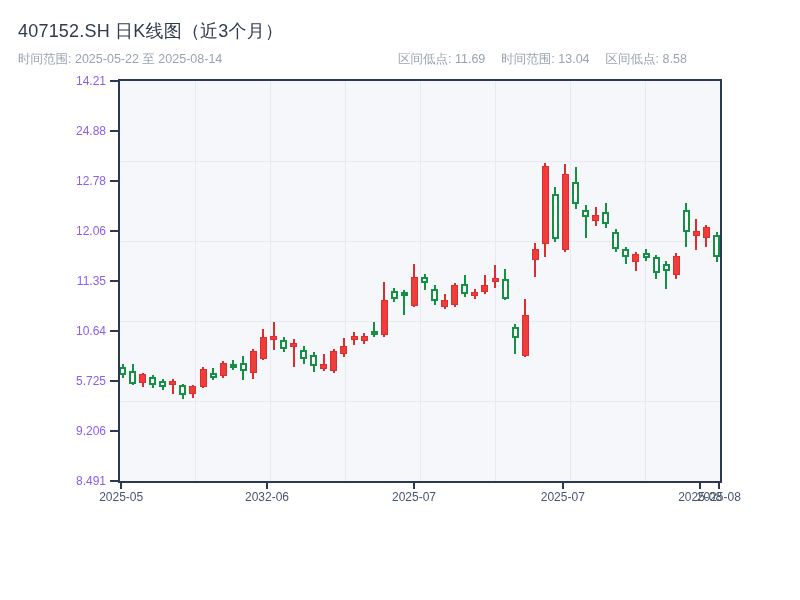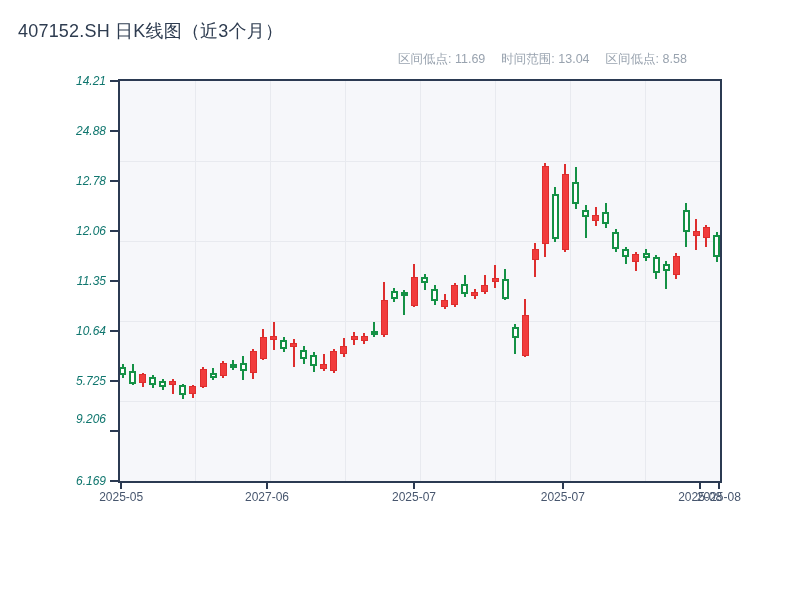--- a/index.html
+++ b/index.html
@@ -16,33 +16,34 @@
   .subrow{position:absolute;left:18px;top:51px;font-size:12.5px;color:#99a3af;}
   .stats{position:absolute;left:398px;top:51px;font-size:12.5px;color:#99a3af;white-space:nowrap;}
   .stat-group{margin-right:16px;}
   .plot{
     position:absolute;left:118px;top:79px;width:604px;height:404px;
     border:2px solid #2b3a52;background:#f6f7fa;box-sizing:border-box;overflow:hidden;
   }
   .gridline{position:absolute;background:#e8eaef;}
   .candle-el{position:absolute;box-sizing:border-box;}
   .ytick-label{
-    position:absolute;width:60px;text-align:right;font-size:12px;color:#0f766e;line-height:14px;font-style:italic;
+    position:absolute;width:60px;text-align:right;font-size:12px;color:#8b5cf6;line-height:14px;
   }
   .xtick-label{
     position:absolute;width:64px;text-align:center;font-size:12px;color:#47566e;line-height:14px;
   }
   .tickmark{position:absolute;background:#2b3a52;}
 </style>
 </head>
 <body>
 
 <div class="page">
   <div class="title">407152.SH 日K线图（近3个月）</div>
 
+  <div class="subrow"><span>时间范围: </span><span>2025-05-22 至 2025-08-14</span></div>
 
   <div class="stats"><span class="stat-group"><span>区间低点: </span><span>11.69</span></span><span class="stat-group"><span>时间范围: </span><span>13.04</span></span><span class="stat-group"><span>区间低点: </span><span>8.58</span></span></div>
 
   <div class="plot" id="plot">
       <div class="gridline" style="left: 0px; top: 79.5px; width: 600px; height: 1px;"></div>
       <div class="gridline" style="left: 0px; top: 159.5px; width: 600px; height: 1px;"></div>
       <div class="gridline" style="left: 0px; top: 239.5px; width: 600px; height: 1px;"></div>
       <div class="gridline" style="left: 0px; top: 319.5px; width: 600px; height: 1px;"></div>
       <div class="gridline" style="left: 74.5px; top: 0px; width: 1px; height: 400px;"></div>
       <div class="gridline" style="left: 149.5px; top: 0px; width: 1px; height: 400px;"></div>
@@ -181,27 +182,27 @@
       <div class="ytick-label" style="left: 46px; top: 174px;">12.78</div>
       <div class="tickmark" style="left: 110px; top: 230px; width: 8px; height: 2px;"></div>
       <div class="ytick-label" style="left: 46px; top: 224px;">12.06</div>
       <div class="tickmark" style="left: 110px; top: 280px; width: 8px; height: 2px;"></div>
       <div class="ytick-label" style="left: 46px; top: 274px;">11.35</div>
       <div class="tickmark" style="left: 110px; top: 330px; width: 8px; height: 2px;"></div>
       <div class="ytick-label" style="left: 46px; top: 324px;">10.64</div>
       <div class="tickmark" style="left: 110px; top: 380px; width: 8px; height: 2px;"></div>
       <div class="ytick-label" style="left: 46px; top: 374px;">5.725</div>
       <div class="tickmark" style="left: 110px; top: 430px; width: 8px; height: 2px;"></div>
-      <div class="ytick-label" style="left: 46px; top: 412px;">9.206</div>
+      <div class="ytick-label" style="left: 46px; top: 424px;">9.206</div>
       <div class="tickmark" style="left: 110px; top: 480px; width: 8px; height: 2px;"></div>
-      <div class="ytick-label" style="left: 46px; top: 474px;">6.169</div>
+      <div class="ytick-label" style="left: 46px; top: 474px;">8.491</div>
       <div class="tickmark" style="left: 120.2px; top: 483px; width: 2px; height: 6px;"></div>
       <div class="xtick-label" style="left: 89.2px; top: 490px;">2025-05</div>
       <div class="tickmark" style="left: 266px; top: 483px; width: 2px; height: 6px;"></div>
-      <div class="xtick-label" style="left: 235px; top: 490px;">2027-06</div>
+      <div class="xtick-label" style="left: 235px; top: 490px;">2032-06</div>
       <div class="tickmark" style="left: 413px; top: 483px; width: 2px; height: 6px;"></div>
       <div class="xtick-label" style="left: 382px; top: 490px;">2025-07</div>
       <div class="tickmark" style="left: 561.8px; top: 483px; width: 2px; height: 6px;"></div>
       <div class="xtick-label" style="left: 530.8px; top: 490px;">2025-07</div>
       <div class="tickmark" style="left: 699.2px; top: 483px; width: 2px; height: 6px;"></div>
       <div class="xtick-label" style="left: 668.2px; top: 490px;">2025-08</div>
       <div class="tickmark" style="left: 717.8px; top: 483px; width: 2px; height: 6px;"></div>
       <div class="xtick-label" style="left: 686.8px; top: 490px;">2025-08</div>
     </div>
 </div>

